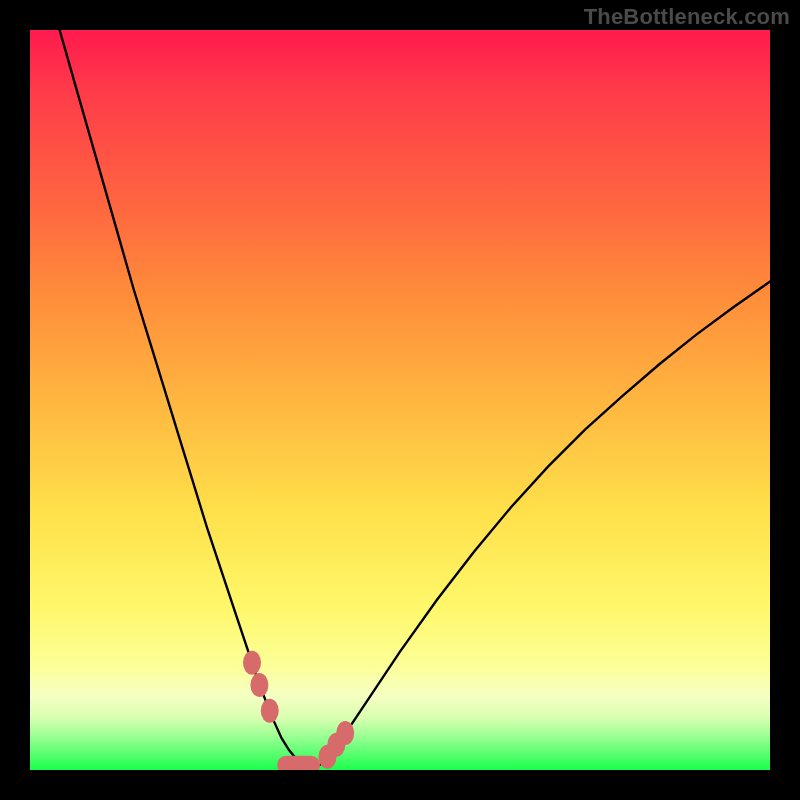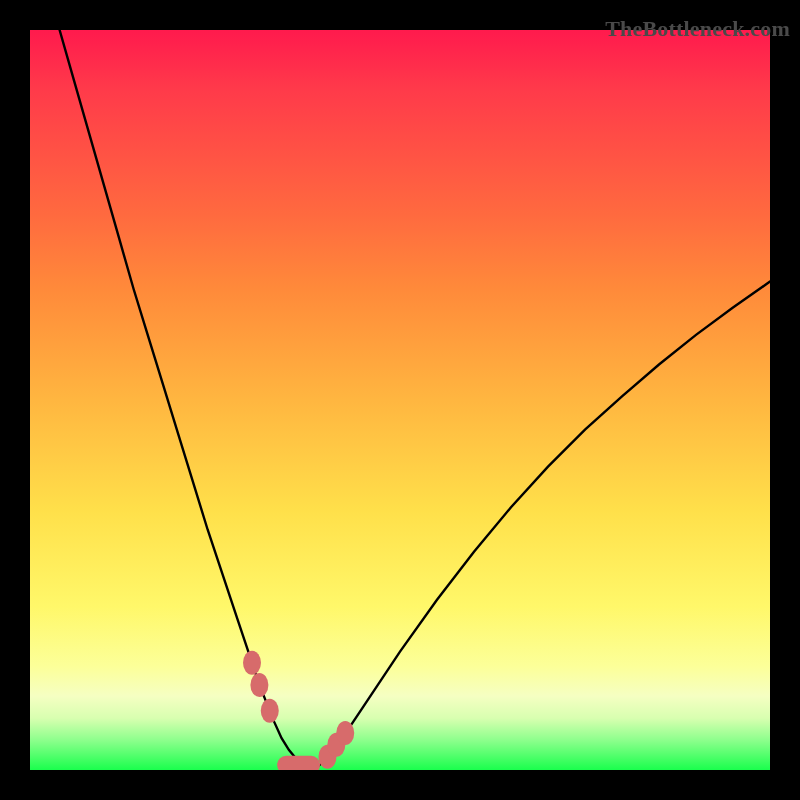--- a/index.html
+++ b/index.html
@@ -37,28 +37,27 @@
       #fff86a 78%,
       #fcff99 86%,
       #f5ffc2 90%,
       #d8ffb0 93%,
       #8cff8c 96%,
       #1aff4d 100%
     );
   }
   .watermark {
     position: absolute;
-    top: 16px;
+    top: 4px;
     right: 10px;
     color: #4a4a4a;
     font-size: 22px;
     font-weight: 600;
     letter-spacing: 0.2px;
     z-index: 20;
-    font-family: Liberation Serif, serif;
   }
   svg.overlay {
     position: absolute;
     left: 0;
     top: 0;
     width: 740px;
     height: 740px;
   }
 </style>
 </head>

